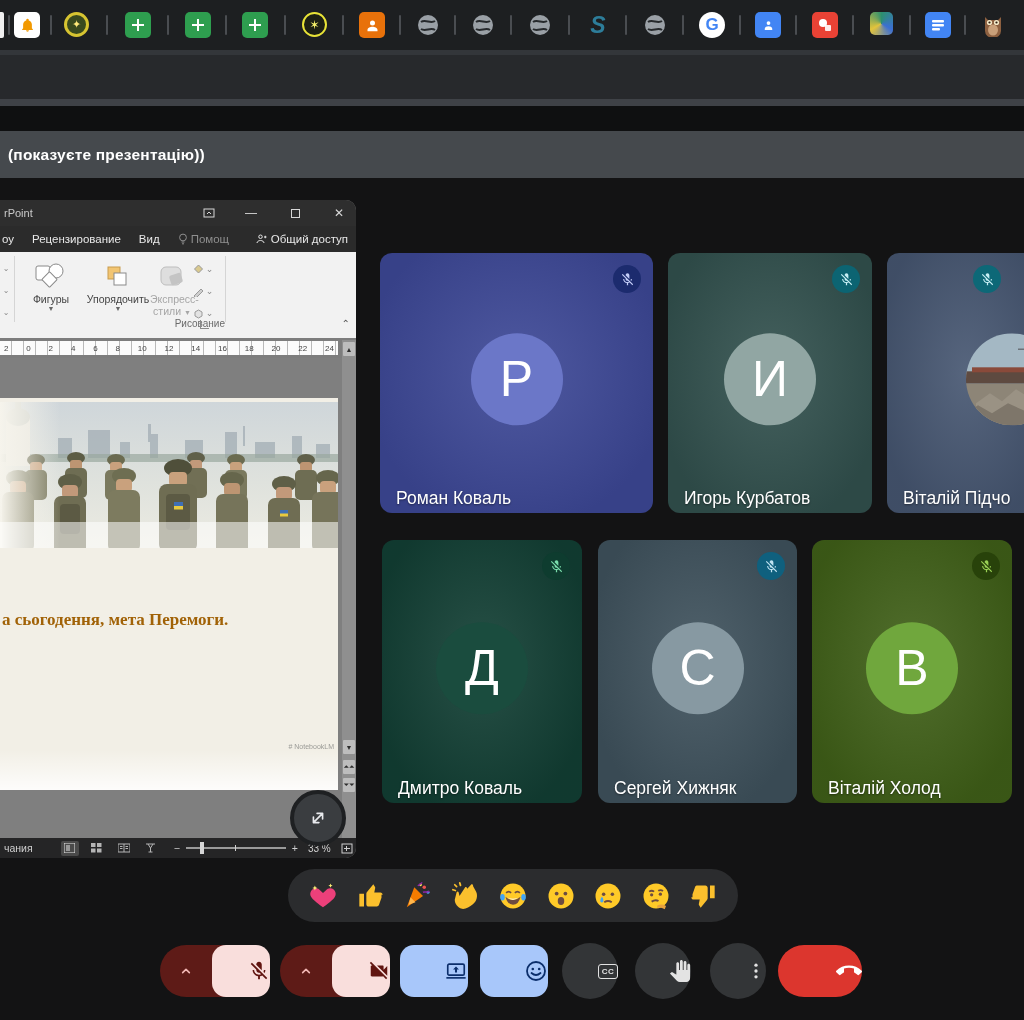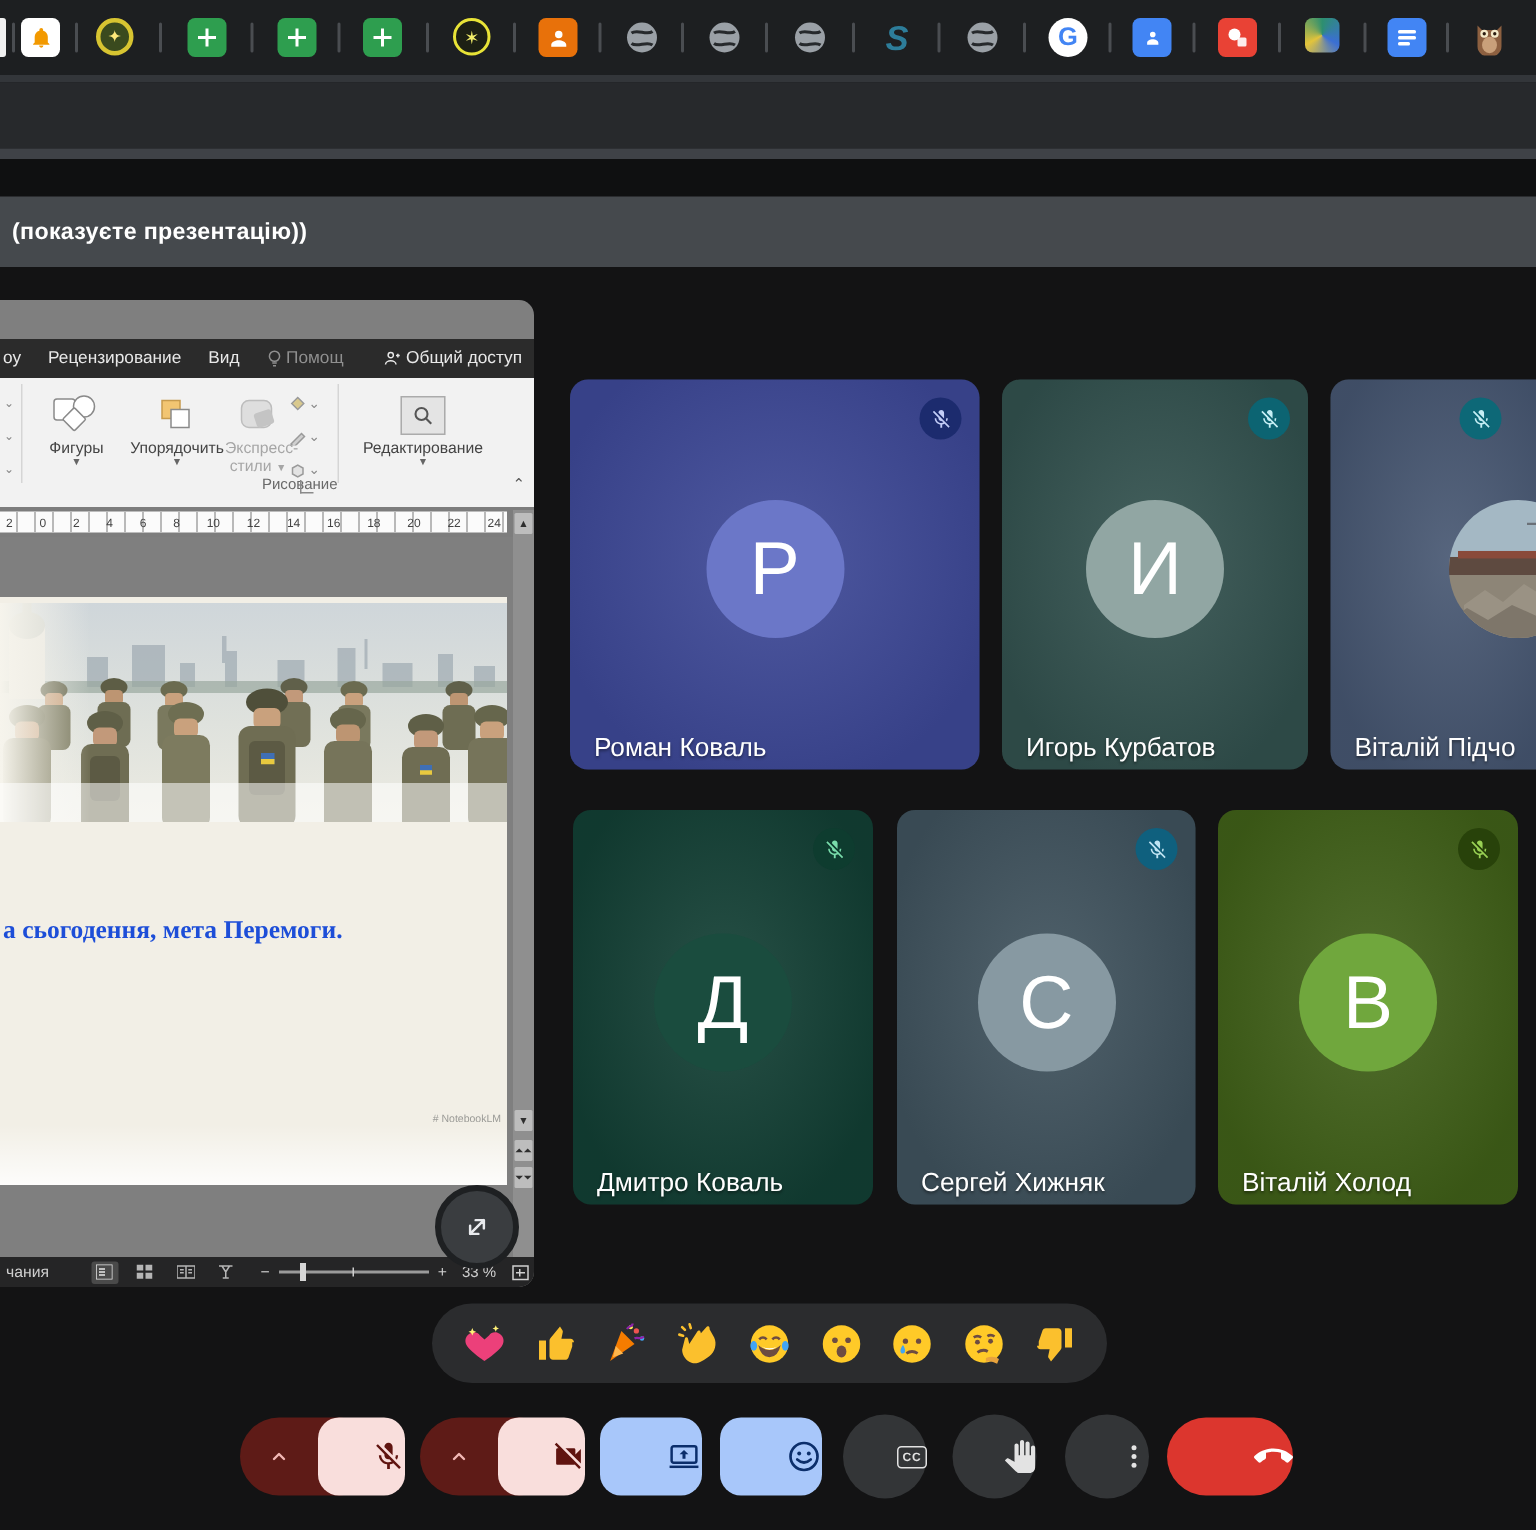--- a/index.html
+++ b/index.html
@@ -43,21 +43,21 @@
   .ruler-row{position:absolute;left:0;top:138px;width:100%;height:20px;background:#7d7d7d;}
   .ruler{position:absolute;left:0;top:3px;width:338px;height:14px;background:#fbfbfb;
      background-image:repeating-linear-gradient(90deg,transparent 0 11px,#b9b9b9 11px 12px);
      display:flex;justify-content:space-between;padding:0 4px;font-size:8px;color:#444;align-items:center;}
   .slide-area{position:absolute;left:0;top:158px;width:342px;height:480px;background:#7f7f7f;}
   .slide{position:absolute;left:0;top:40px;width:338px;height:392px;background:#f2efe6;overflow:hidden;}
   .slide-photo{position:absolute;left:0;top:4px;width:338px;height:146px;}
   .slide-title{position:absolute;left:2px;top:160px;width:360px;font-family:"Liberation Serif","DejaVu Serif",serif;
      font-weight:700;font-size:37px;color:#2b2b2b;letter-spacing:.5px;white-space:nowrap;}
   .slide-sub{position:absolute;left:2px;top:212px;font-family:"Liberation Serif","DejaVu Serif",serif;
-     font-weight:700;font-size:17px;color:#1d4ed8;white-space:nowrap;}
+     font-weight:700;font-size:17px;color:#a16207;white-space:nowrap;}
   .slide-mark{position:absolute;right:4px;top:345px;font-size:7px;color:#9a9a96;}
   .slide-fade{position:absolute;left:0;bottom:0;width:100%;height:40px;background:linear-gradient(180deg,rgba(255,255,255,0),rgba(255,255,255,.85));}
   .pscroll{position:absolute;right:0;top:140px;width:14px;height:498px;background:#8f8f8f;}
   .pscroll .sbtn{position:absolute;left:1px;width:12px;height:14px;background:#bdbdbd;color:#2e2e2e;font-size:7px;display:flex;align-items:center;justify-content:center;border-radius:1px;}
   .ppt-status{position:absolute;left:0;bottom:0;width:100%;height:20px;background:#252526;color:#cfcfcf;font-size:10.5px;display:flex;align-items:center;}
   .st-views{display:flex;align-items:center;gap:9px;margin-left:28px;}
   .st-view{width:18px;height:15px;display:flex;align-items:center;justify-content:center;color:#b5b5b5;font-size:9px;}
   .st-view.sel{background:#4a4a4a;color:#fff;border-radius:2px;}
   .zoomsl{position:relative;width:100px;height:2px;background:#9a9a9a;margin:0 6px;}
   .zoomsl .thumb{position:absolute;left:14px;top:-5px;width:4px;height:12px;background:#d6d6d6;}
@@ -207,20 +207,34 @@
   <div class="strip1"></div>
   <div class="band1"></div>
   <div class="strip2"></div>
   <div class="band2"></div>
 
   <div class="notifbar">
     <span>(показуєте презентацію))</span>
   </div>
 
   <div class="ppt">
+    <div class="ppt-title">
+      <span class="t">rPoint</span>
+      <div class="winbtn" style="left:198px;">
+        <svg width="12" height="12" viewBox="0 0 12 12">
+            <rect x="1" y="2" width="10" height="8" fill="none" stroke="#d8d8d8"></rect>
+            <path d="M4 7l2-2 2 2" fill="none" stroke="#d8d8d8"></path>
+          </svg>
+      </div>
+      <div class="winbtn" style="left:240px;">—</div>
+      <div class="winbtn" style="left:284px;">
+        <div style="width:9px;height:9px;border:1px solid #d8d8d8;"></div>
+      </div>
+      <div class="winbtn" style="left:328px;">✕</div>
+    </div>
     <div class="ppt-tabs">
       <span class="tab" style="margin-left:2px;">оу</span>
       <span class="tab">Рецензирование</span>
       <span class="tab">Вид</span>
       <span class="tab dim">
         <svg width="10" height="12" viewBox="0 0 10 12">
             <circle cx="5" cy="4.5" r="3.4" fill="none" stroke="#8f8f8f"></circle>
             <path d="M3.5 9h3M4 10.8h2" stroke="#8f8f8f"></path>
           </svg>
         <span>Помощ</span>
@@ -281,32 +295,20 @@
             <span>⌄</span>
           </div>
         <div>
             <svg width="11" height="11" viewBox="0 0 11 11">
               <path d="M2 4l3.5-2L9 4v4L5.5 10 2 8z" fill="#e3e3e3" stroke="#9a9a9a"></path>
             </svg>
             <span>⌄</span>
           </div>
       </div>
       <div class="rb-sep" style="left:225px;"></div>
-      <div class="rb-btn" style="left:232px;width:100px;">
-        <div class="ric">
-            <div class="edit-box">
-              <svg width="14" height="14" viewBox="0 0 14 14">
-                <circle cx="6" cy="6" r="4" fill="none" stroke="#555" stroke-width="1.4"></circle>
-                <path d="M9 9l3.5 3.5" stroke="#555" stroke-width="1.4"></path>
-              </svg>
-            </div>
-          </div>
-        <div class="lbl">Редактирование</div>
-          <div class="car">▼</div>
-      </div>
       <div class="rb-group">Рисование</div>
       <div class="rb-launch"></div>
       <div class="rb-collapse">⌃</div>
     </div>
 
     <div class="ruler-row">
       <div class="ruler">
         <span>2</span>
           <span>0</span>
           <span>2</span>

